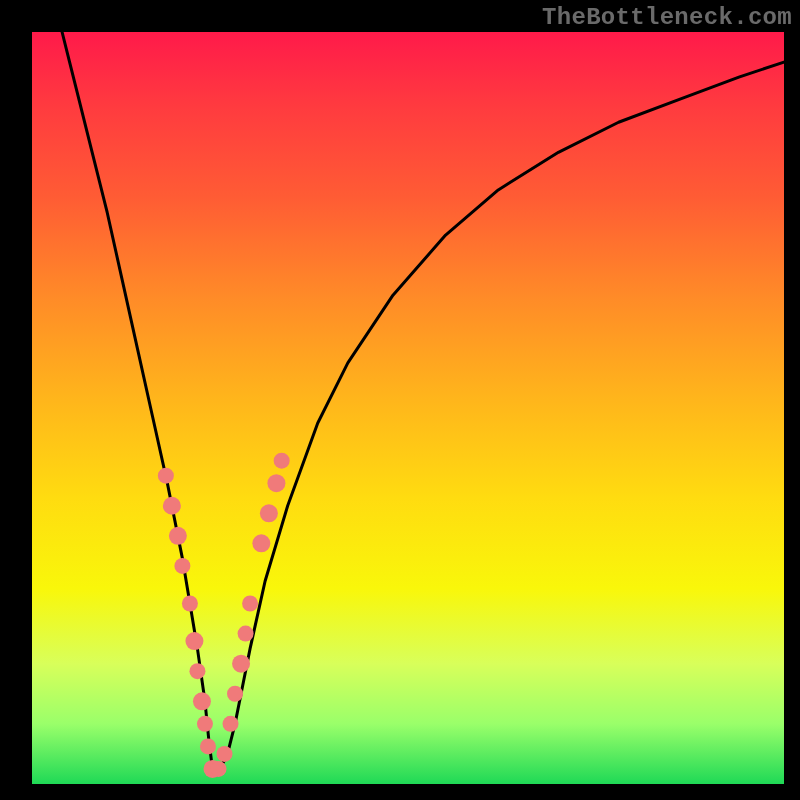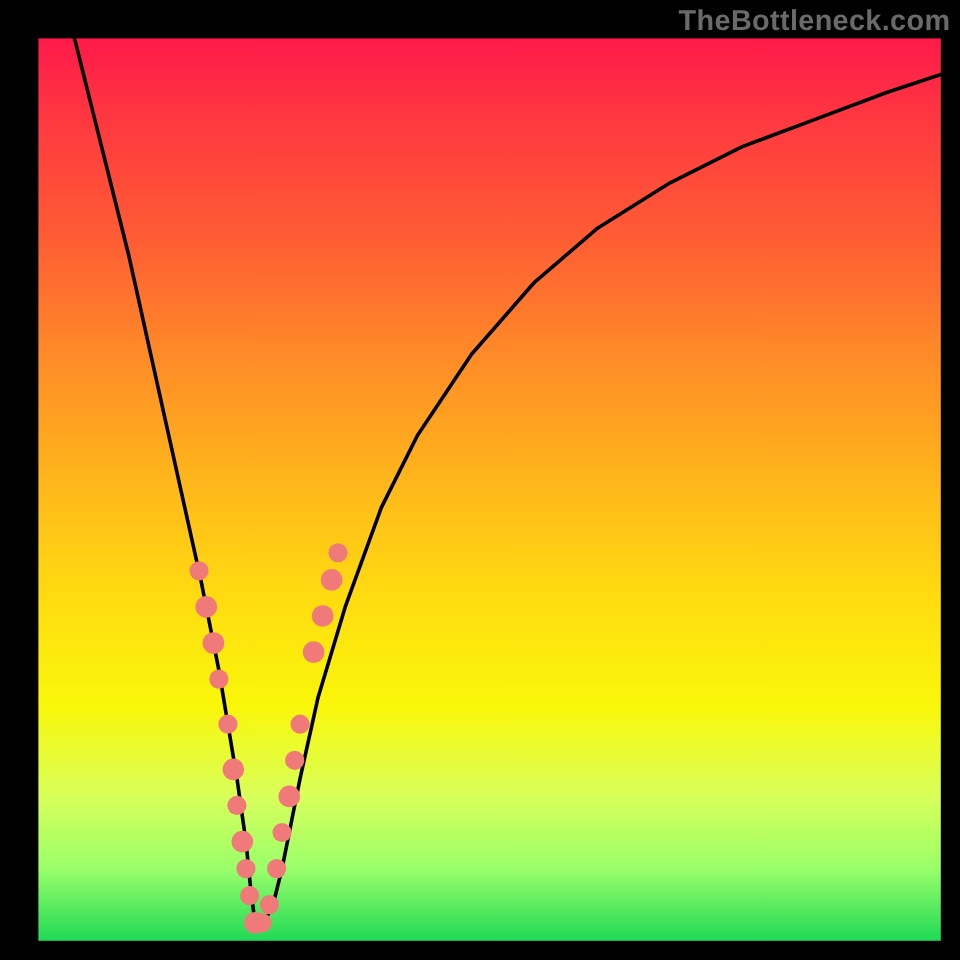--- a/index.html
+++ b/index.html
@@ -26,21 +26,21 @@
       #ffb31c 48%,
       #ffdc10 62%,
       #f9f70a 74%,
       #d8ff5a 84%,
       #9aff6a 92%,
       #1fd956 100%
     );
   }
   .watermark {
     position: absolute;
-    font-family: Liberation Sans, sans-serif;
+    font-family: Liberation Mono, monospace;
     font-weight: 600;
     color: #6a6a6a;
     letter-spacing: 0.3px;
     user-select: none;
   }
   svg.curves {
     position: absolute;
     left: 0;
     top: 0;
   }

